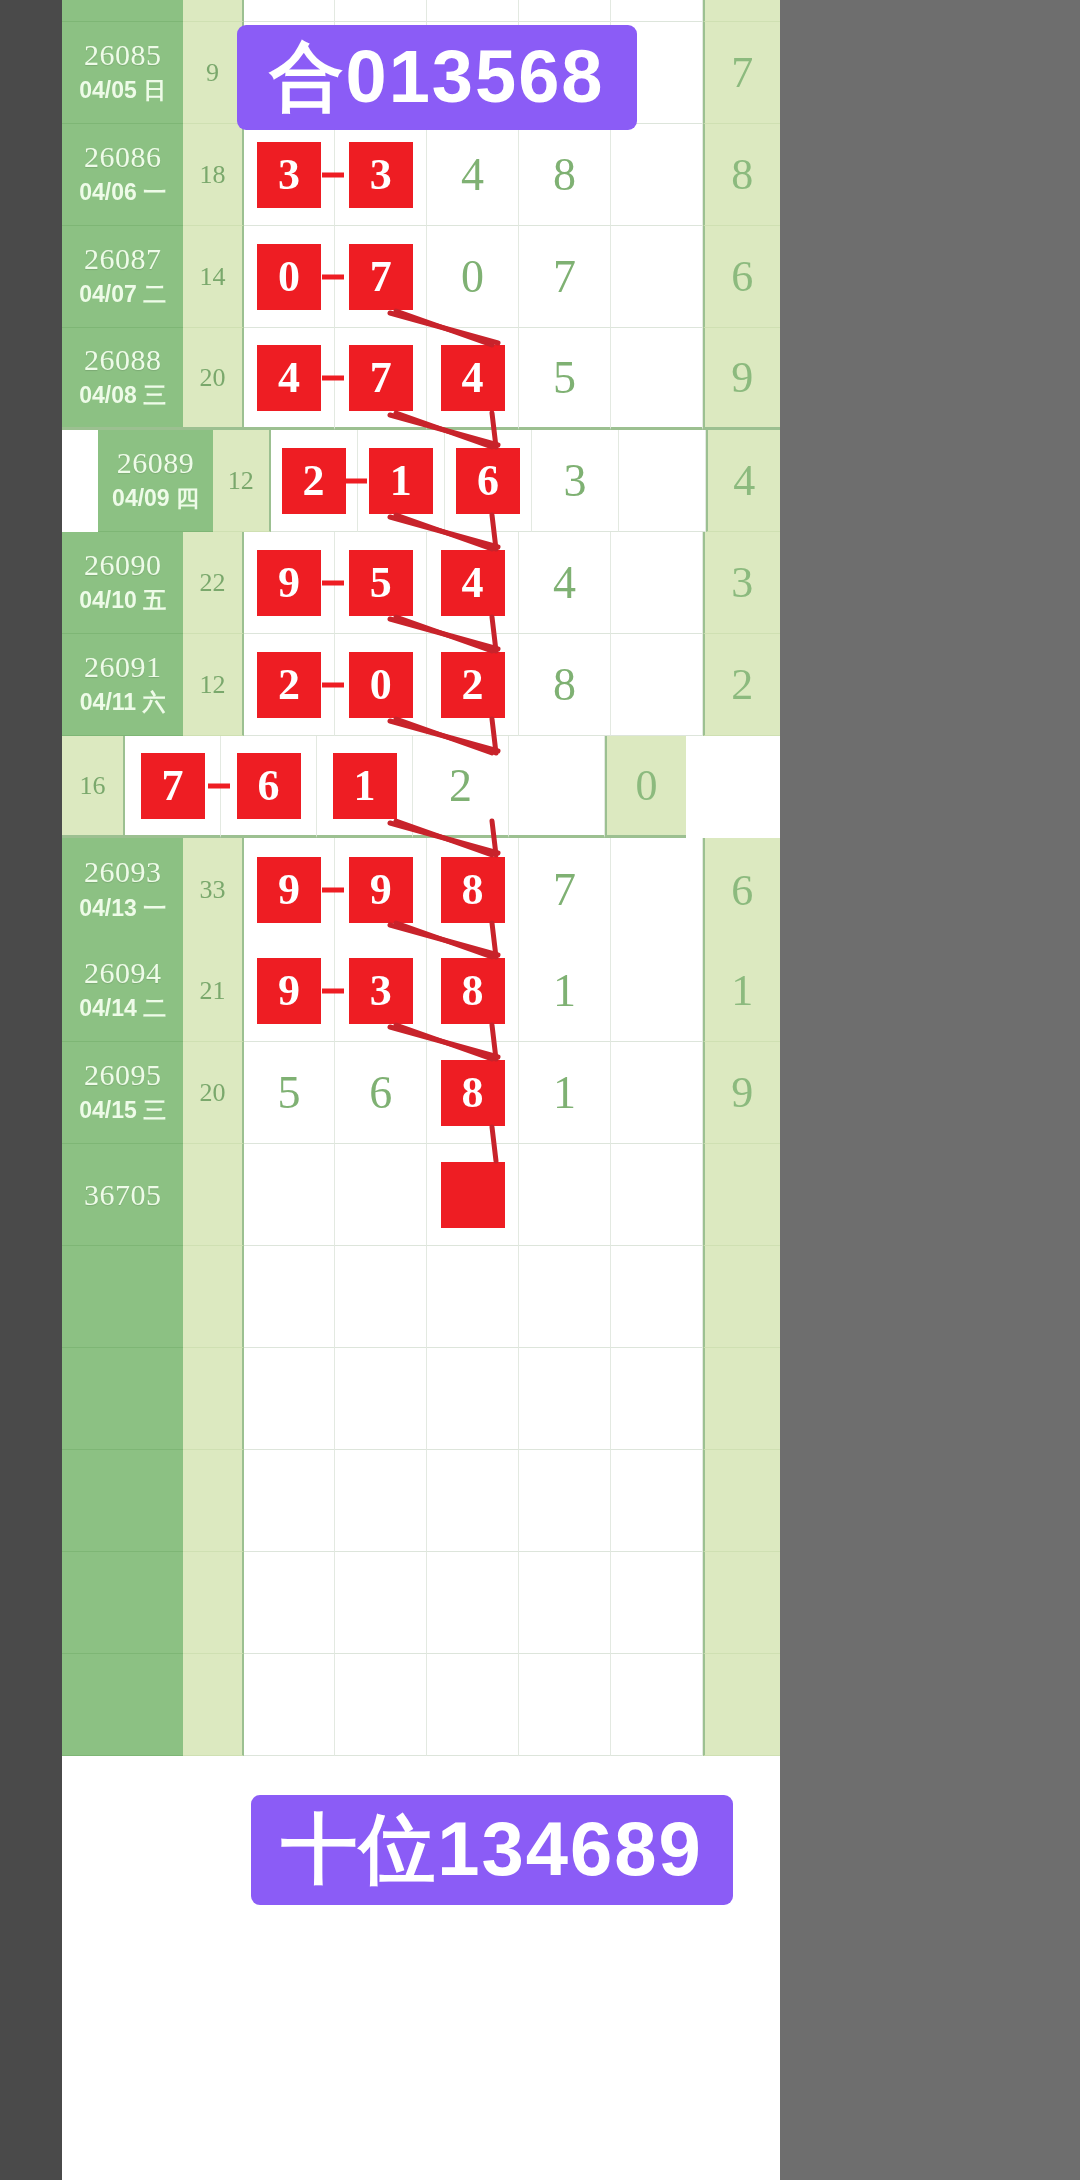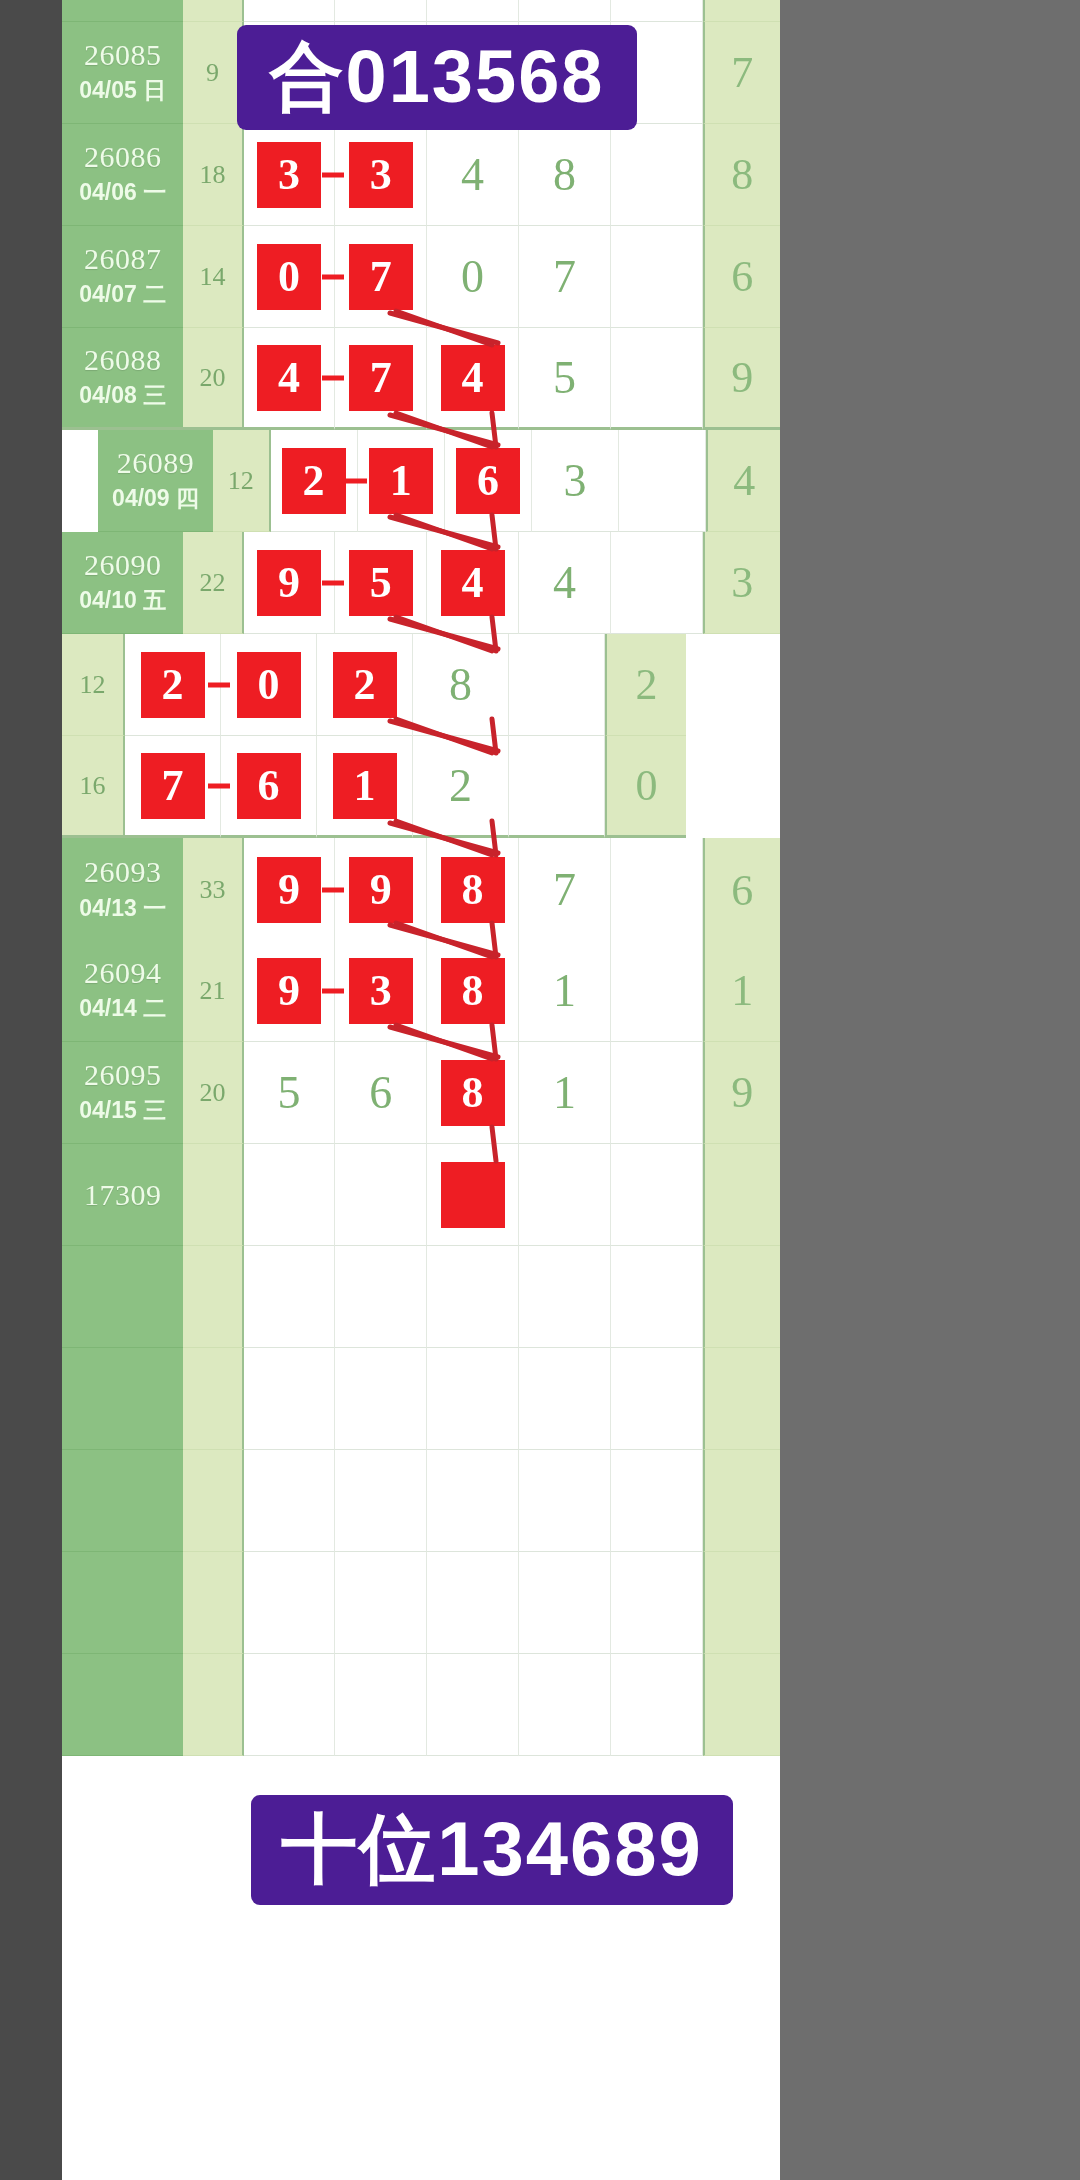--- a/index.html
+++ b/index.html
@@ -24,21 +24,21 @@
           font-size:44px;box-sizing:border-box;border-bottom:1px solid #cfe0b2;border-left:2px solid #9cc091;}
 
   .plain{color:#7fb173;font-size:46px;line-height:1;}
   .hit{width:64px;height:66px;background:#ee1d23;color:#fff;display:flex;align-items:center;justify-content:center;
        font-size:44px;font-weight:bold;font-family:"Liberation Serif",serif;box-shadow:0 0 0 4px #fff;line-height:1;}
   .hit.blank{color:transparent;}
   .dash{position:absolute;right:-10px;top:50%;width:22px;height:5px;background:#ee1d23;transform:translateY(-50%);z-index:4;}
 
   .thickline{border-bottom:3px solid #9cc091 !important;}
 
-  .banner{position:absolute;background:#4c1d95;color:#fff;border-radius:9px;display:flex;align-items:center;
+  .banner{position:absolute;background:#8b5cf6;color:#fff;border-radius:9px;display:flex;align-items:center;
           justify-content:center;font-weight:bold;letter-spacing:2px;z-index:30;
           font-family:"Liberation Sans",sans-serif;white-space:nowrap;}
   #banner-top{left:237px;top:25px;width:400px;height:105px;font-size:74px;}
   #banner-bottom{left:232px;top:1795px;width:482px;height:110px;font-size:76px;margin-left:19px;}
 
   #connectors{position:absolute;left:62px;top:0;width:718px;height:2180px;pointer-events:none;z-index:20;}
   .empty-row{position:absolute;left:0;width:718px;display:flex;box-sizing:border-box;}
   .e-issue{width:127px;background:#8cc183;box-sizing:border-box;border-bottom:1px solid #7eb675;}
   .e-sum{width:63px;background:#dce9c0;box-sizing:border-box;border-bottom:1px solid #cfe0b2;border-right:2px solid #9cc091;}
   .e-dig{width:96px;background:#fff;box-sizing:border-box;border-right:1px solid #e3e9e1;border-bottom:1px solid #dde5db;}
@@ -181,20 +181,24 @@
         <div class="c-dig">
           <span class="hit">4</span>
         </div>
         <div class="c-dig">
           <span class="plain">4</span>
         </div>
         <div class="c-dig"></div>
         <div class="c-tail">3</div>
       </div>
       <div class="row" style="top: 634px; height: 102px;">
+        <div class="c-issue">
+          <div class="iss">26091</div>
+          <div class="dt">04/11 六</div>
+        </div>
         <div class="c-sum">12</div>
         <div class="c-dig">
           <span class="hit">2</span>
           <span class="dash"></span>
         </div>
         <div class="c-dig">
           <span class="hit">0</span>
         </div>
         <div class="c-dig">
           <span class="hit">2</span>
@@ -283,21 +287,21 @@
           <span class="hit">8</span>
         </div>
         <div class="c-dig">
           <span class="plain">1</span>
         </div>
         <div class="c-dig"></div>
         <div class="c-tail">9</div>
       </div>
       <div class="row" style="top: 1144px; height: 102px;">
         <div class="c-issue">
-          <div class="iss">17309</div>
+          <div class="iss">36705</div>
         </div>
         <div class="c-sum"></div>
         <div class="c-dig"></div>
         <div class="c-dig"></div>
         <div class="c-dig">
           <span class="hit blank">0</span>
         </div>
         <div class="c-dig"></div>
         <div class="c-dig"></div>
         <div class="c-tail"></div>

